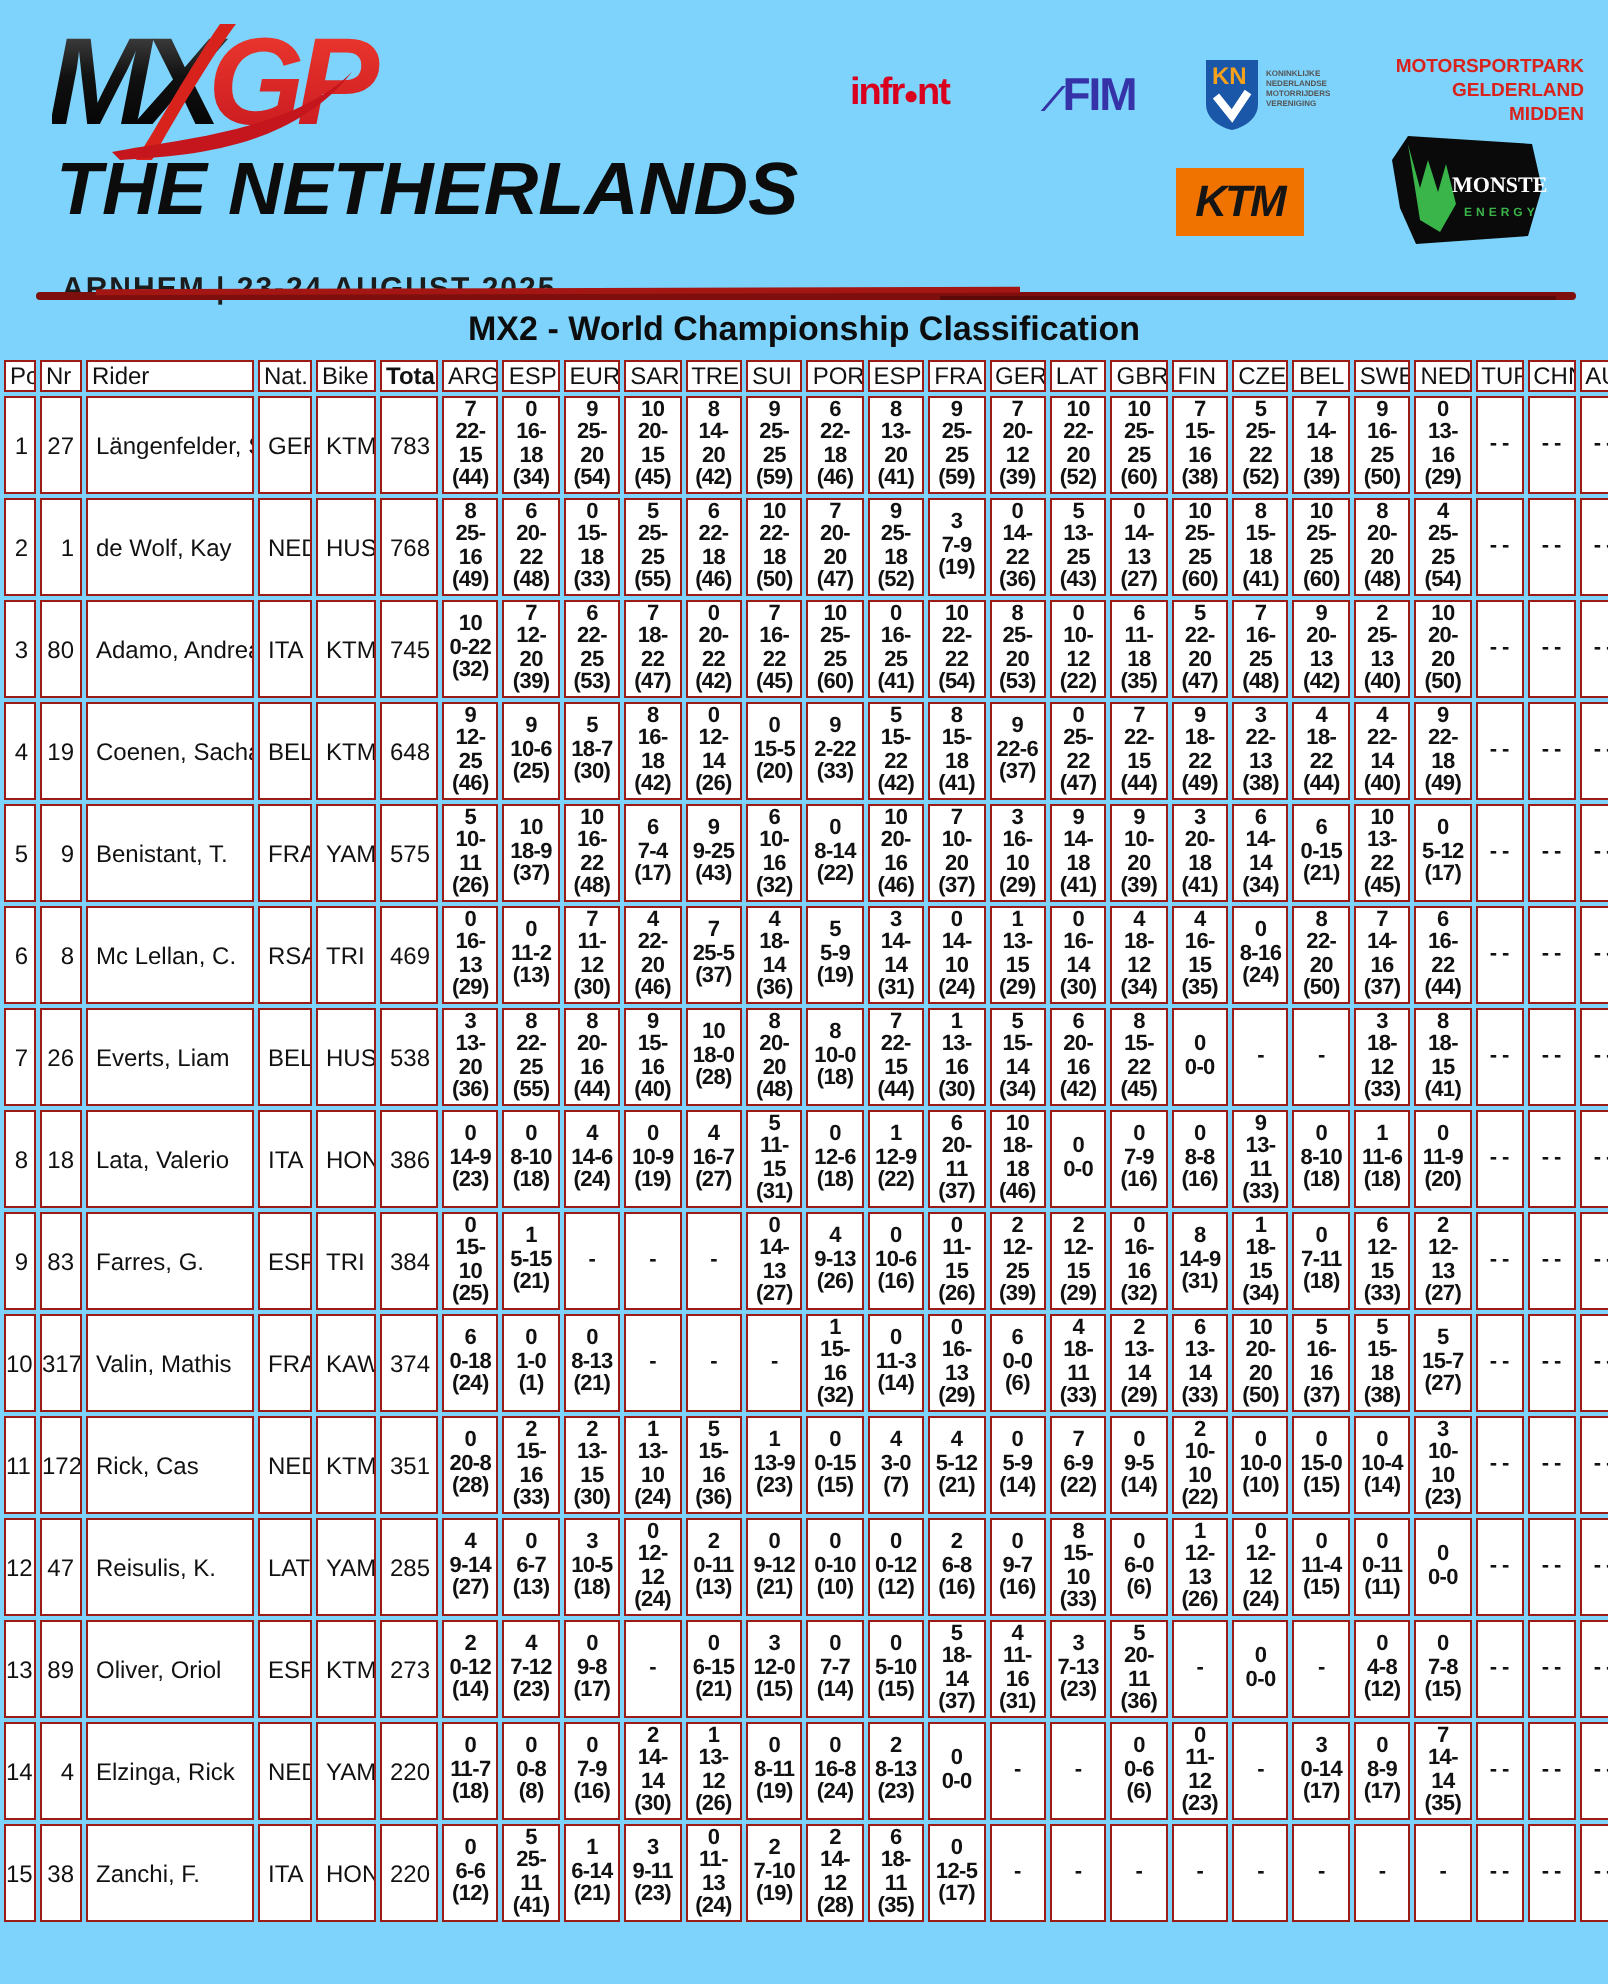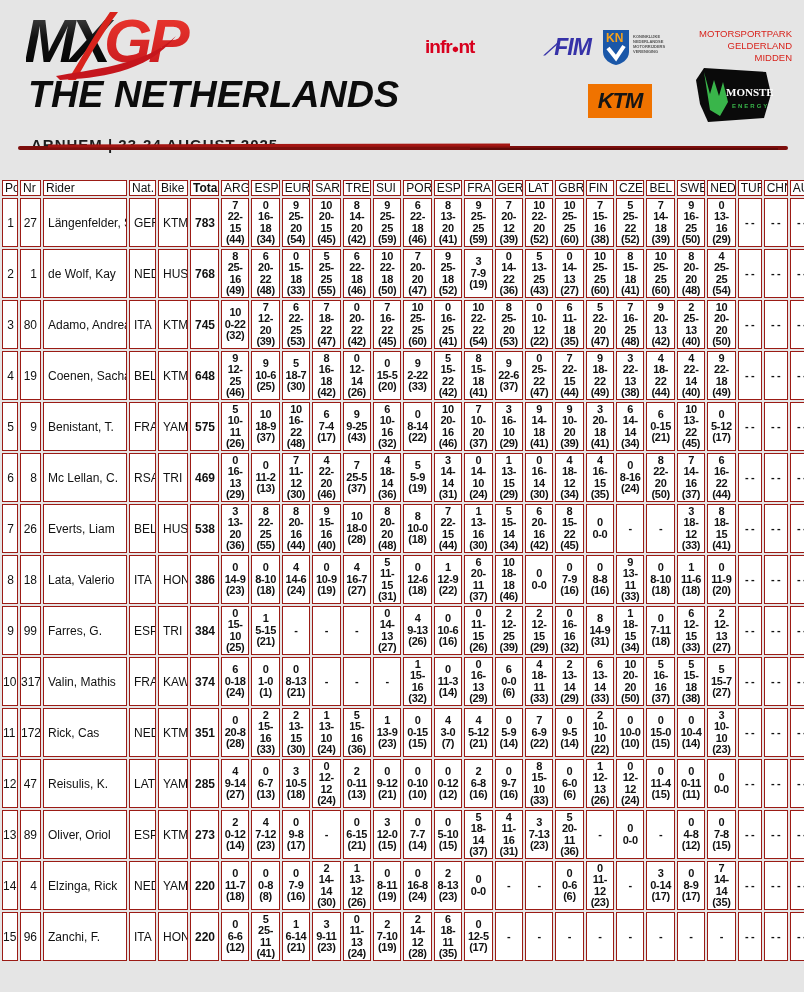--- a/index.html
+++ b/index.html
@@ -1,36 +1,36 @@
 <!DOCTYPE html>
 <html><head>
 <meta charset="utf-8">
 <style>
   * { margin:0; padding:0; box-sizing:border-box; }
   html,body { background:#ffffff; }
   body { width:804px; height:992px; font-family:"Liberation Sans", sans-serif; color:#111; overflow:hidden; }
-  .page { position:relative; width:804px; height:992px; background:#e5e5e5;padding-left:12px; }
+  .page { position:relative; width:804px; height:992px; background:#7dd3fc;padding-left:12px; }
 
   
   .header { position:absolute; left:0; top:0; width:804px; height:152px; }
 
   .mxgp-logo { position:absolute; left:26px; top:6px; width:175px; height:76px; }
 
   .event-title { position:absolute; left:28px; top:74px; font-size:37px; font-weight:bold; font-style:italic; letter-spacing:0px; color:#0c0c0c; transform:scaleX(1.02); transform-origin:left; white-space:nowrap; }
   .event-subtitle { position:absolute; left:31px; top:113px; font-size:15px; font-weight:bold; color:#1c1c1c; letter-spacing:1px; white-space:nowrap;margin-top:23px; }
 
   .logo-infront { position:absolute; left:425px; top:36px; font-size:19px; font-weight:bold; color:#d8001e; letter-spacing:-1px; }
   .logo-infront .dot { color:#d8001e; font-size:13px; }
-  .logo-fim { position:absolute; left:544px; top:34px; font-size:23px; font-weight:bold; font-style:italic; color:#3632a8; letter-spacing:-1px; }
+  .logo-fim { position:absolute; left:521px; top:34px; font-size:23px; font-weight:bold; color:#3632a8; letter-spacing:-1px; }
   .logo-fim .flag { font-size:16px; }
 
   .logo-knmv { position:absolute; left:601px; top:28px; width:90px; height:40px; }
   .knmv-text { position:absolute; left:32px; top:6px; width:56px; font-size:4px; line-height:5px; color:#555; font-weight:bold; }
 
-  .logo-msp { position:absolute; left:690px; top:28px; width:102px; text-align:right; color:#d8231c; font-weight:normal; font-size:9.5px; line-height:12px; letter-spacing:0px; }
+  .logo-msp { position:absolute; left:690px; top:28px; width:102px; text-align:right; color:#d8231c; font-weight:bold; font-size:9.5px; line-height:12px; letter-spacing:0px; }
 
   .logo-ktm { position:absolute; left:588px; top:84px; width:64px; height:34px; background:#f07300; display:flex; align-items:center; justify-content:center; }
   .logo-ktm span { font-size:22px; font-weight:bold; font-style:italic; color:#151515; letter-spacing:-1px; }
 
   .logo-monster { position:absolute; left:674px; top:64px; width:100px; height:66px; }
 
   .divider { position:absolute; left:18px; top:146px; width:770px; height:4px; background:#7d0f0d; border-radius:2px; }
   .divider::before { content:""; position:absolute; left:30px; top:-2px; width:60%; height:3px; background:#a41613; transform:skewY(-0.15deg); }
   .divider::after { content:""; position:absolute; right:10px; top:2px; width:40%; height:2px; background:#5e0a08; }
 
@@ -39,21 +39,21 @@
   
   .tbl-wrap { position:absolute; left:0px; top:178px; width:804px; }
   table { width:804px; table-layout:fixed; border-collapse:separate; border-spacing:2px; }
   th, td { border:1px solid #9b1b15; background:#fff; overflow:hidden; }
   th { font-size:12px; font-weight:normal; height:16px; text-align:left; padding-left:2px; white-space:nowrap; color:#111; }
   th.c-total { font-weight:bold; }
   tbody td { height:49px; vertical-align:middle; }
   td.c-pos, td.c-nr { text-align:right; padding-right:3px; font-size:12px; }
   td.c-rider { text-align:left; padding-left:4px; font-size:12px; white-space:nowrap; }
   td.c-nat, td.c-bike { text-align:left; padding-left:4px; font-size:12px; }
-  td.c-total { text-align:right; padding-right:3px; font-size:12px; font-weight:bold; }
+  td.c-total { text-align:right; padding-right:3px; font-size:12px; font-weight:normal; }
   td.c-res { text-align:center; font-size:11px; font-weight:bold; line-height:11.5px; white-space:pre-line; letter-spacing:-0.3px; }
 </style>
 </head>
 <body>
 
 <div class="page">
 
   <div class="header">
 
     <svg class="mxgp-logo" viewBox="0 0 175 76">
@@ -105,20 +105,21 @@
         <path d="M30 4 L92 8 L97 30 L90 54 L34 58 L26 40 L22 16 Z" fill="#0a0a0a"></path>
         <path d="M30 8 l6 22 l4 -14 l5 16 l4 -14 l5 20 l-8 14 l-10 -6 Z" fill="#39b54a"></path>
         <text x="52" y="32" font-family="Liberation Serif, serif" font-size="11" font-weight="bold" fill="#ffffff">MONSTER</text>
         <text x="58" y="44" font-family="Liberation Sans, sans-serif" font-size="6" font-weight="bold" letter-spacing="2" fill="#39b54a">ENERGY</text>
       </svg>
     </div>
   </div>
 
   <div class="divider"></div>
 
+  <div class="doc-title">MX2 - World Championship Classification</div>
 
   <div class="tbl-wrap">
     <table>
       <colgroup>
         <col style="width:16px">
           <col style="width:21px">
           <col style="width:84px">
         <col style="width:27px">
           <col style="width:30px">
           <col style="width:29px">
@@ -742,21 +743,21 @@
 (18)</td>
             <td class="c-res">0
 11-9
 (20)</td>
             <td class="c-res">- -</td>
             <td class="c-res">- -</td>
             <td class="c-res">- -</td>
           </tr>
           <tr>
             <td class="c-pos">9</td>
-            <td class="c-nr">99</td>
+            <td class="c-nr">83</td>
             <td class="c-rider">Farres, G.</td>
             <td class="c-nat">ESP</td>
             <td class="c-bike">TRI</td>
             <td class="c-total">384</td>
             <td class="c-res">0
 15-
 10
 (25)</td>
             <td class="c-res">1
 5-15
@@ -1121,21 +1122,21 @@
             <td class="c-res">7
 14-
 14
 (35)</td>
             <td class="c-res">- -</td>
             <td class="c-res">- -</td>
             <td class="c-res">- -</td>
           </tr>
           <tr>
             <td class="c-pos">15</td>
-            <td class="c-nr">96</td>
+            <td class="c-nr">38</td>
             <td class="c-rider">Zanchi, F.</td>
             <td class="c-nat">ITA</td>
             <td class="c-bike">HON</td>
             <td class="c-total">220</td>
             <td class="c-res">0
 6-6
 (12)</td>
             <td class="c-res">5
 25-
 11

